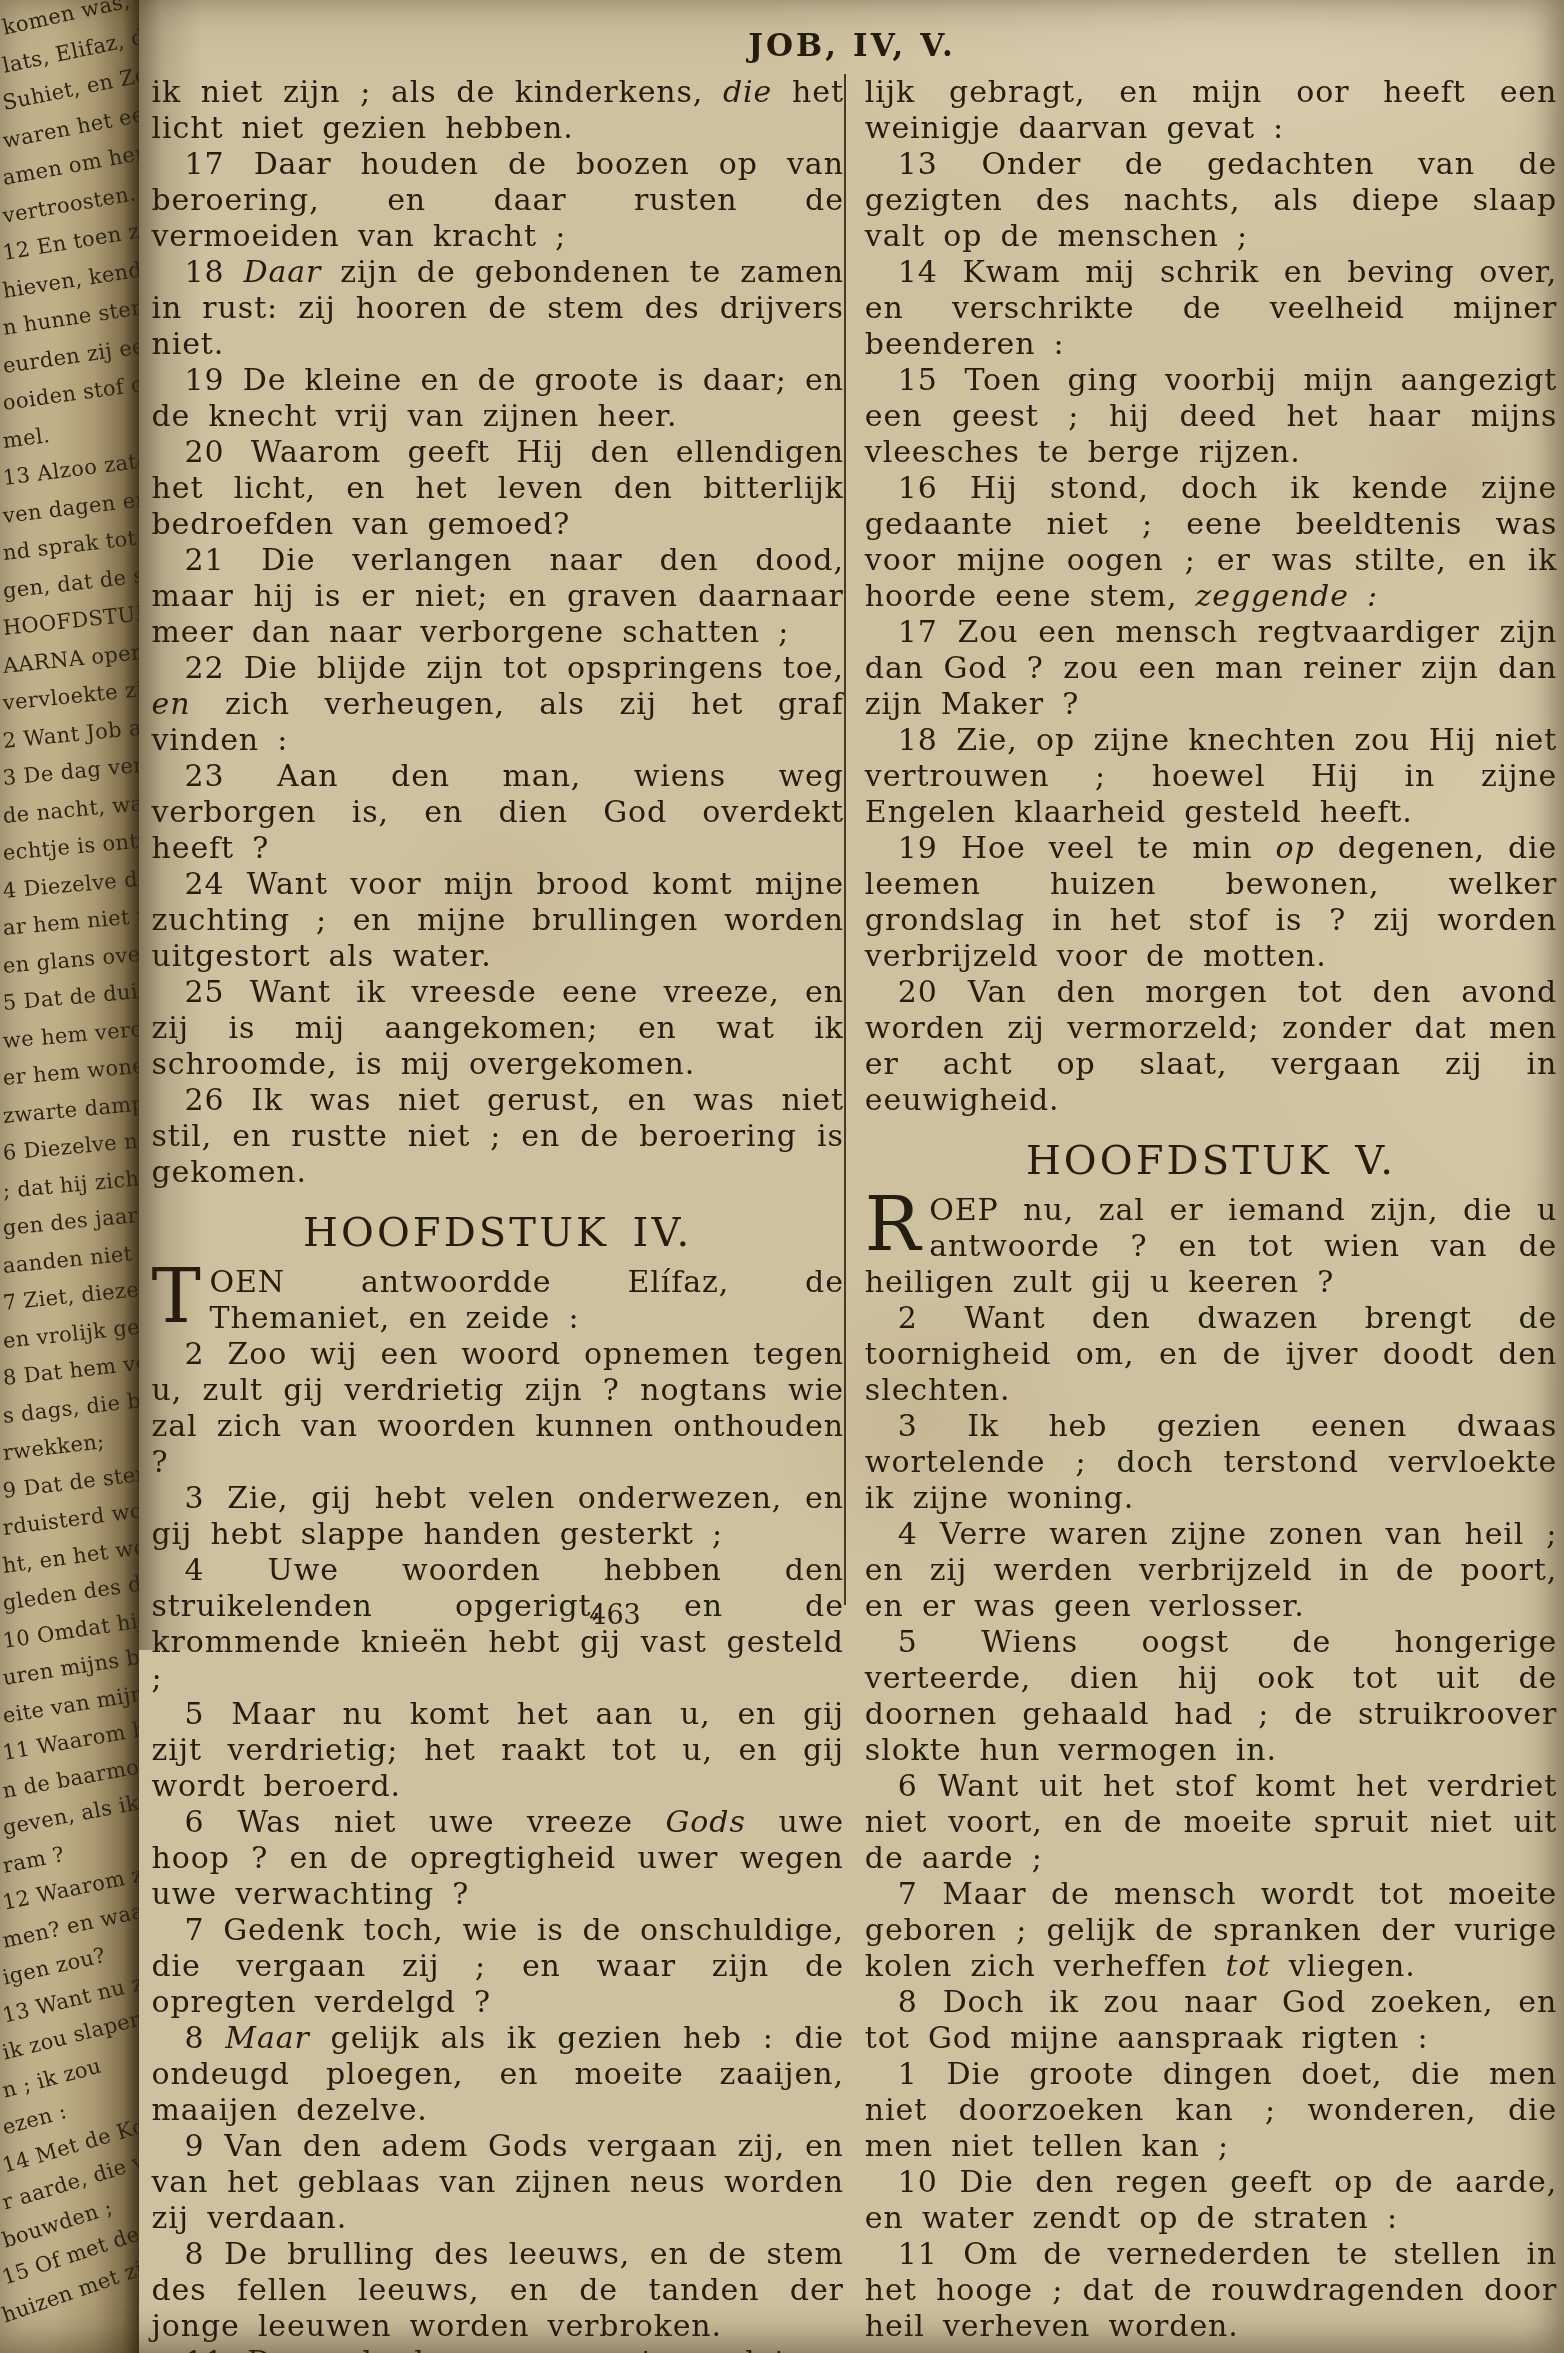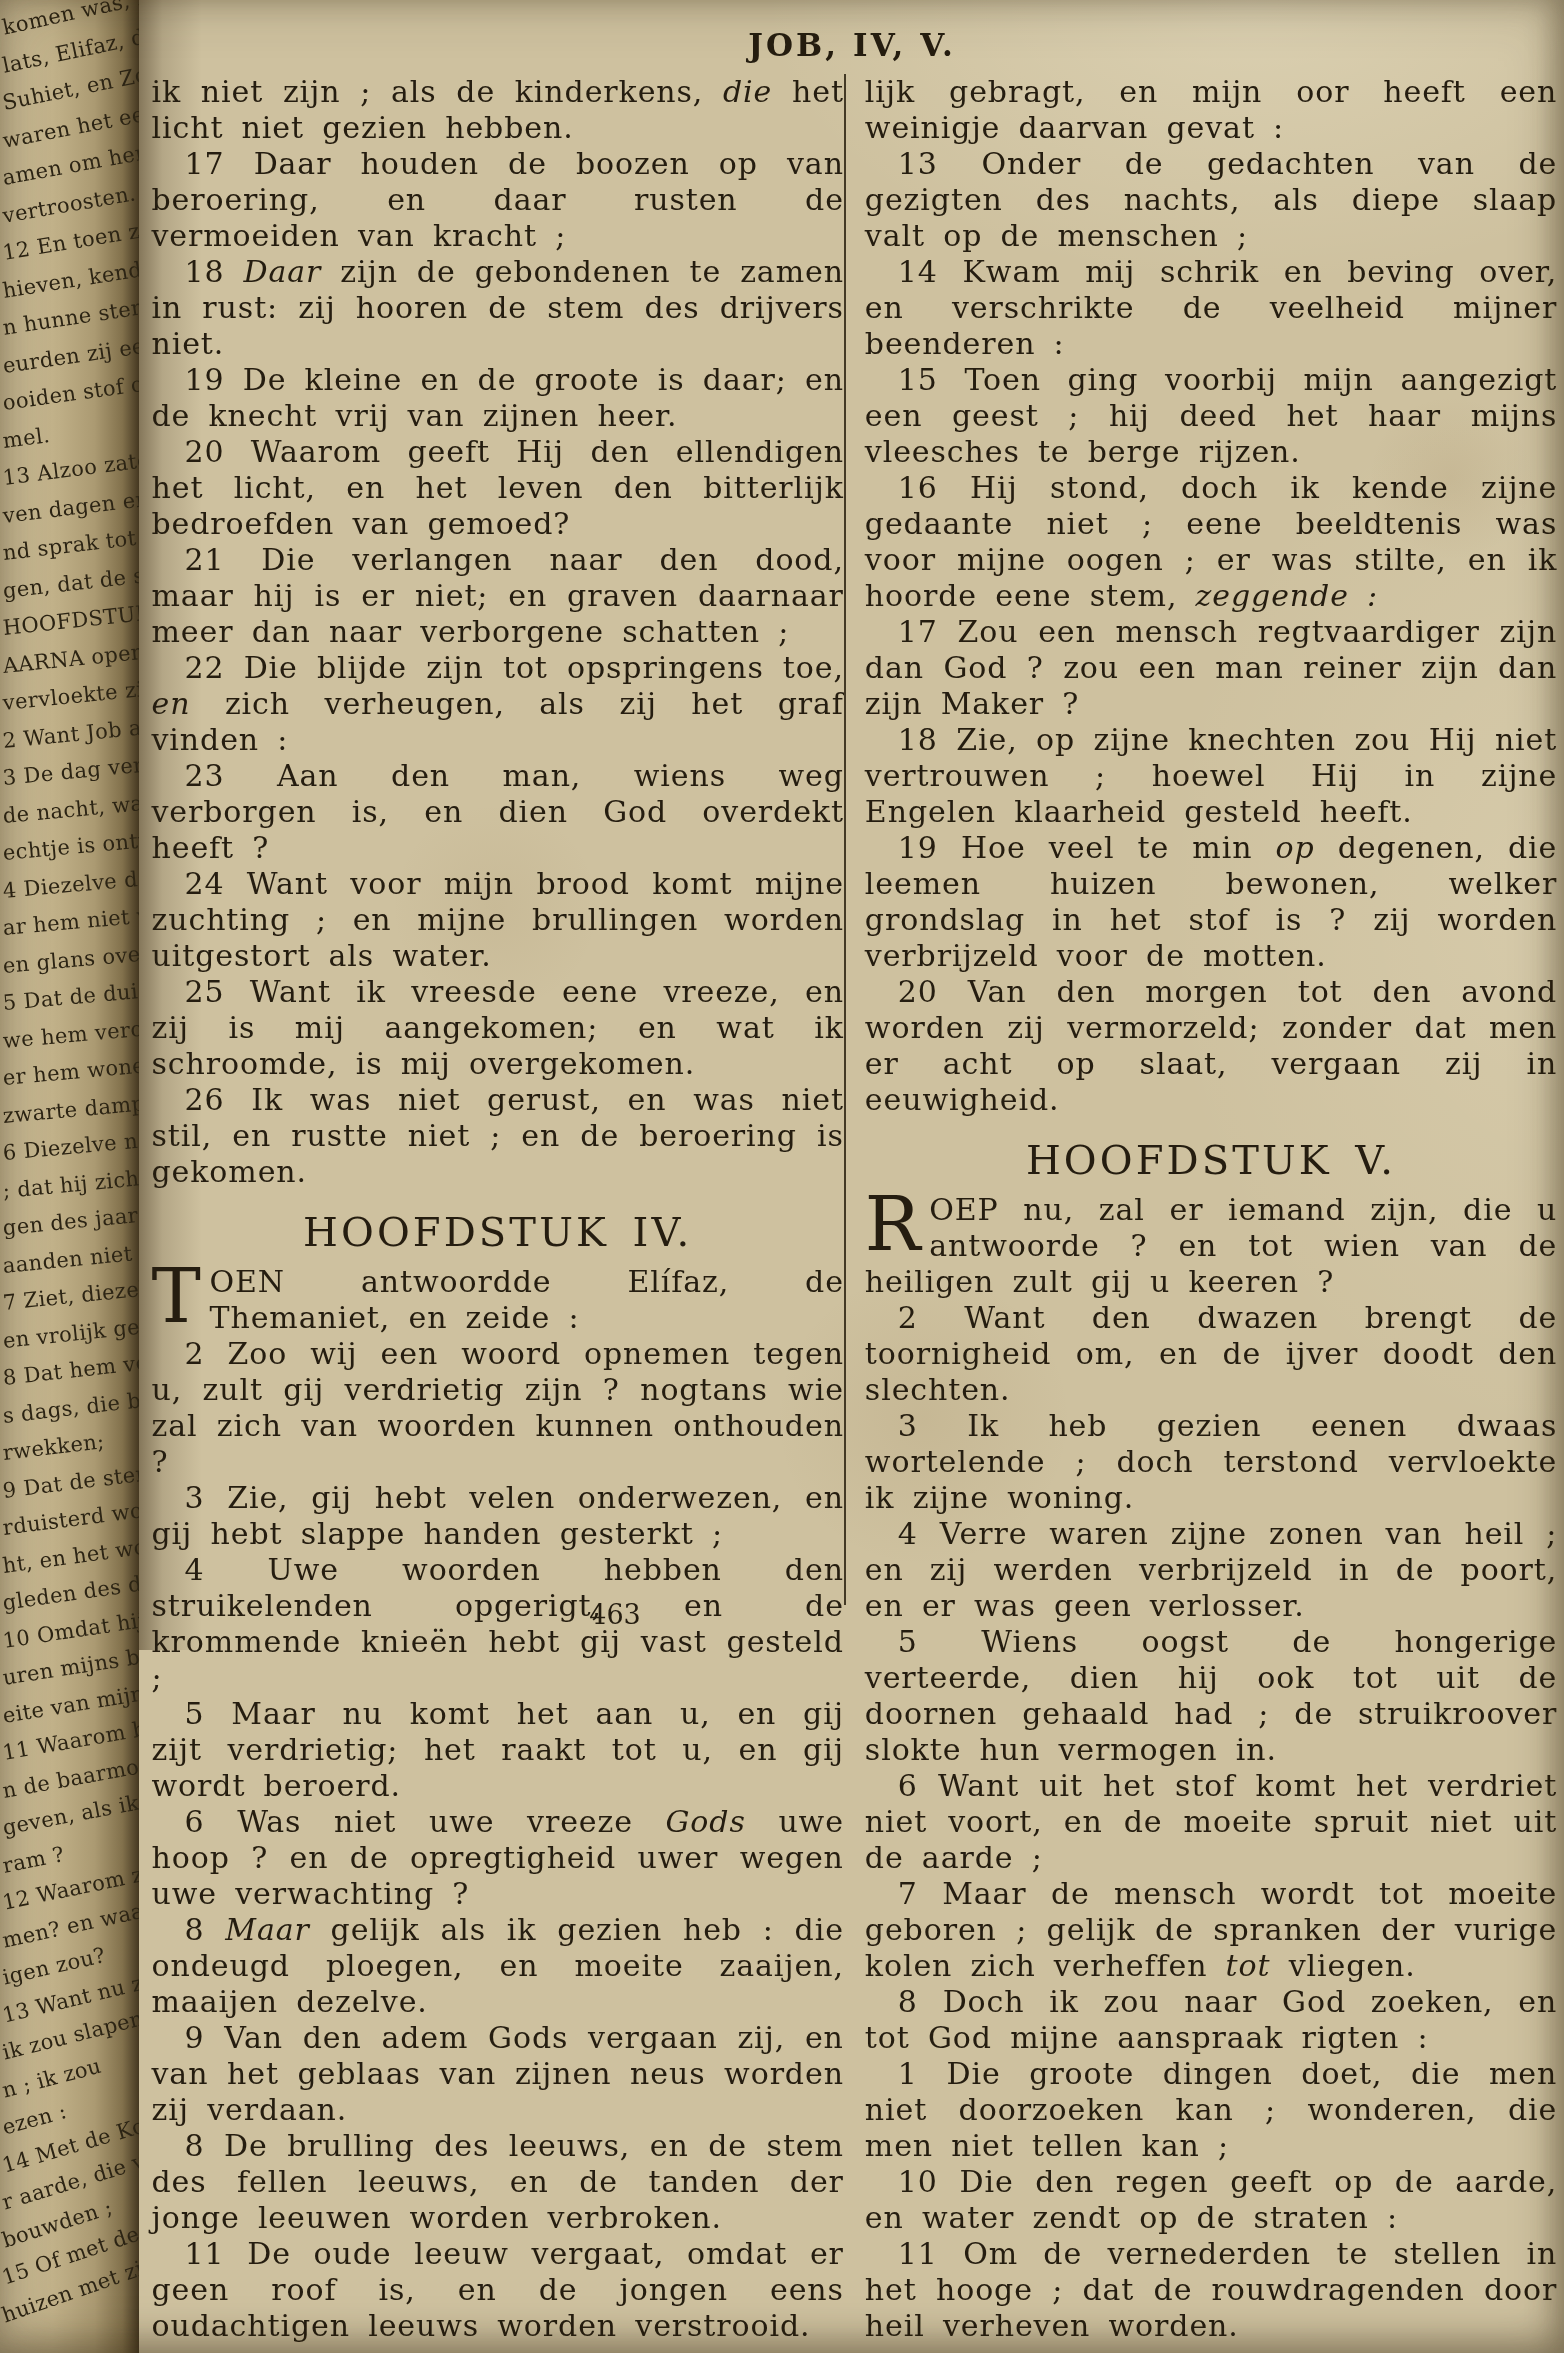--- a/index.html
+++ b/index.html
@@ -166,20 +166,21 @@
           <p class="verse">24 Want voor mijn brood komt mijne zuchting ; en mijne brullingen worden uitgestort als water.</p>
           <p class="verse">25 Want ik vreesde eene vreeze, en zij is mij aangekomen; en wat ik schroomde, is mij overgekomen.</p>
           <p class="verse">26 Ik was niet gerust, en was niet stil, en rustte niet ; en de beroering is gekomen.</p>
           <div class="chapter-heading">HOOFDSTUK IV.</div>
           <p class="verse dropcap-para"><span class="dropcap">T</span>OEN antwoordde Elífaz, de Themaniet, en zeide :</p>
           <p class="verse">2 Zoo wij een woord opnemen tegen u, zult gij verdrietig zijn ? nogtans wie zal zich van woorden kunnen onthouden ?</p>
           <p class="verse">3 Zie, gij hebt velen onderwezen, en gij hebt slappe handen gesterkt ;</p>
           <p class="verse">4 Uwe woorden hebben den struikelenden opgerigt, en de krommende knieën hebt gij vast gesteld ;</p>
           <p class="verse">5 Maar nu komt het aan u, en gij zijt verdrietig; het raakt tot u, en gij wordt beroerd.</p>
           <p class="verse">6 Was niet uwe vreeze <em class="it">Gods</em> uwe hoop ? en de opregtigheid uwer wegen uwe verwachting ?</p>
+          <p class="verse">7 Gedenk toch, wie is de onschuldige, die vergaan zij ; en waar zijn de opregten verdelgd ?</p>
           <p class="verse">8 <em class="it">Maar</em> gelijk als ik gezien heb : die ondeugd ploegen, en moeite zaaijen, maaijen dezelve.</p>
           <p class="verse">9 Van den adem Gods vergaan zij, en van het geblaas van zijnen neus worden zij verdaan.</p>
           <p class="verse">8 De brulling des leeuws, en de stem des fellen leeuws, en de tanden der jonge leeuwen worden verbroken.</p>
           <p class="verse">11 De oude leeuw vergaat, omdat er geen roof is, en de jongen eens oudachtigen leeuws worden verstrooid.</p>
         </div>
       <div class="col col-right" id="col-right">
           <p class="verse no-indent">lijk gebragt, en mijn oor heeft een weinigje daarvan gevat :</p>
           <p class="verse">13 Onder de gedachten van de gezigten des nachts, als diepe slaap valt op de menschen ;</p>
           <p class="verse">14 Kwam mij schrik en beving over, en verschrikte de veelheid mijner beenderen :</p>
           <p class="verse">15 Toen ging voorbij mijn aangezigt een geest ; hij deed het haar mijns vleesches te berge rijzen.</p>

